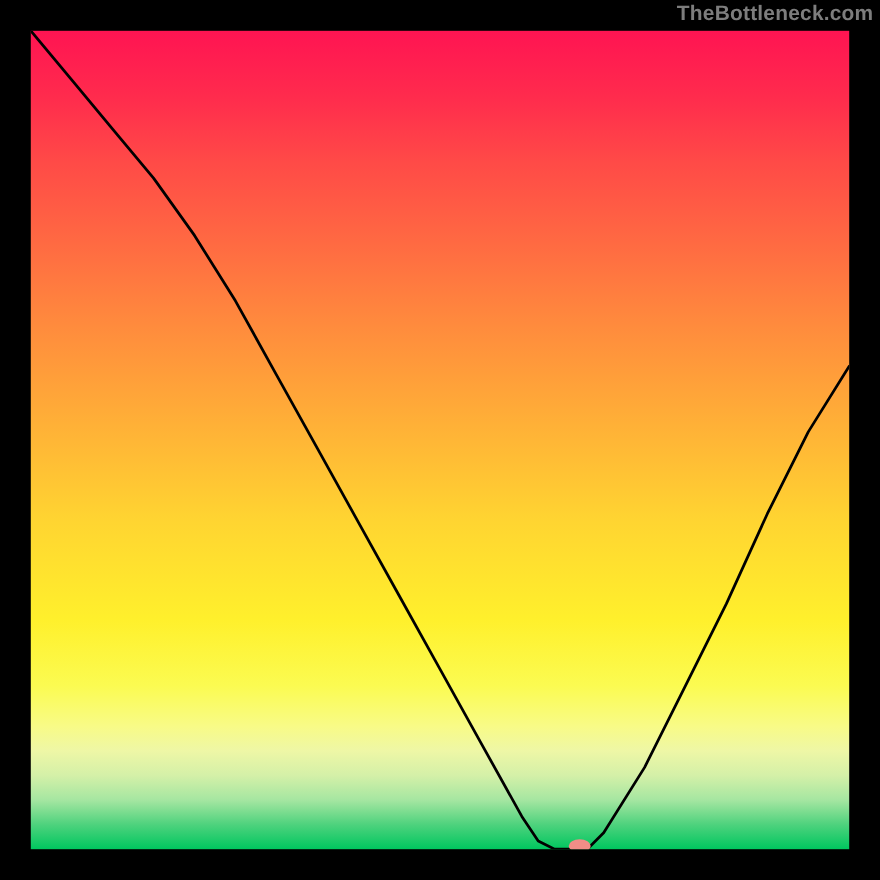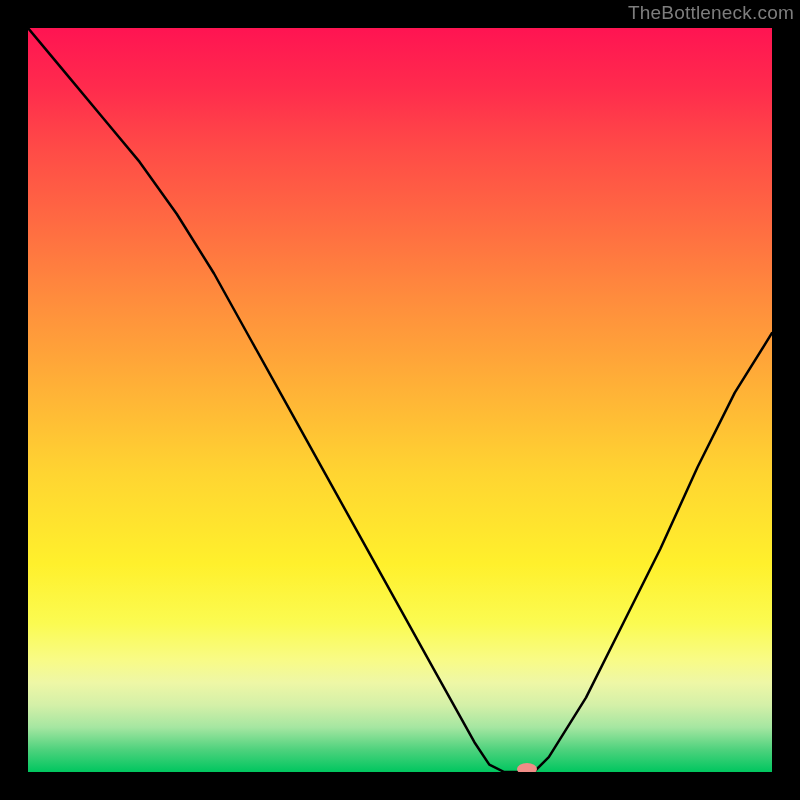--- a/index.html
+++ b/index.html
@@ -50,21 +50,21 @@
     top: 28px;
     width: 744px;
     height: 744px;
   }
   .watermark {
     position: absolute;
     top: 2px;
     right: 6px;
     color: #7d7d7d;
     font-size: 19px;
-    font-weight: 400;
+    font-weight: 700;
     letter-spacing: 0.2px;
   }
 </style>
 </head>
 <body>
 
 <div class="frame">
   <div class="plot-area"></div>
 
   <svg class="svg-layer" viewBox="0 0 744 744" preserveAspectRatio="none">

